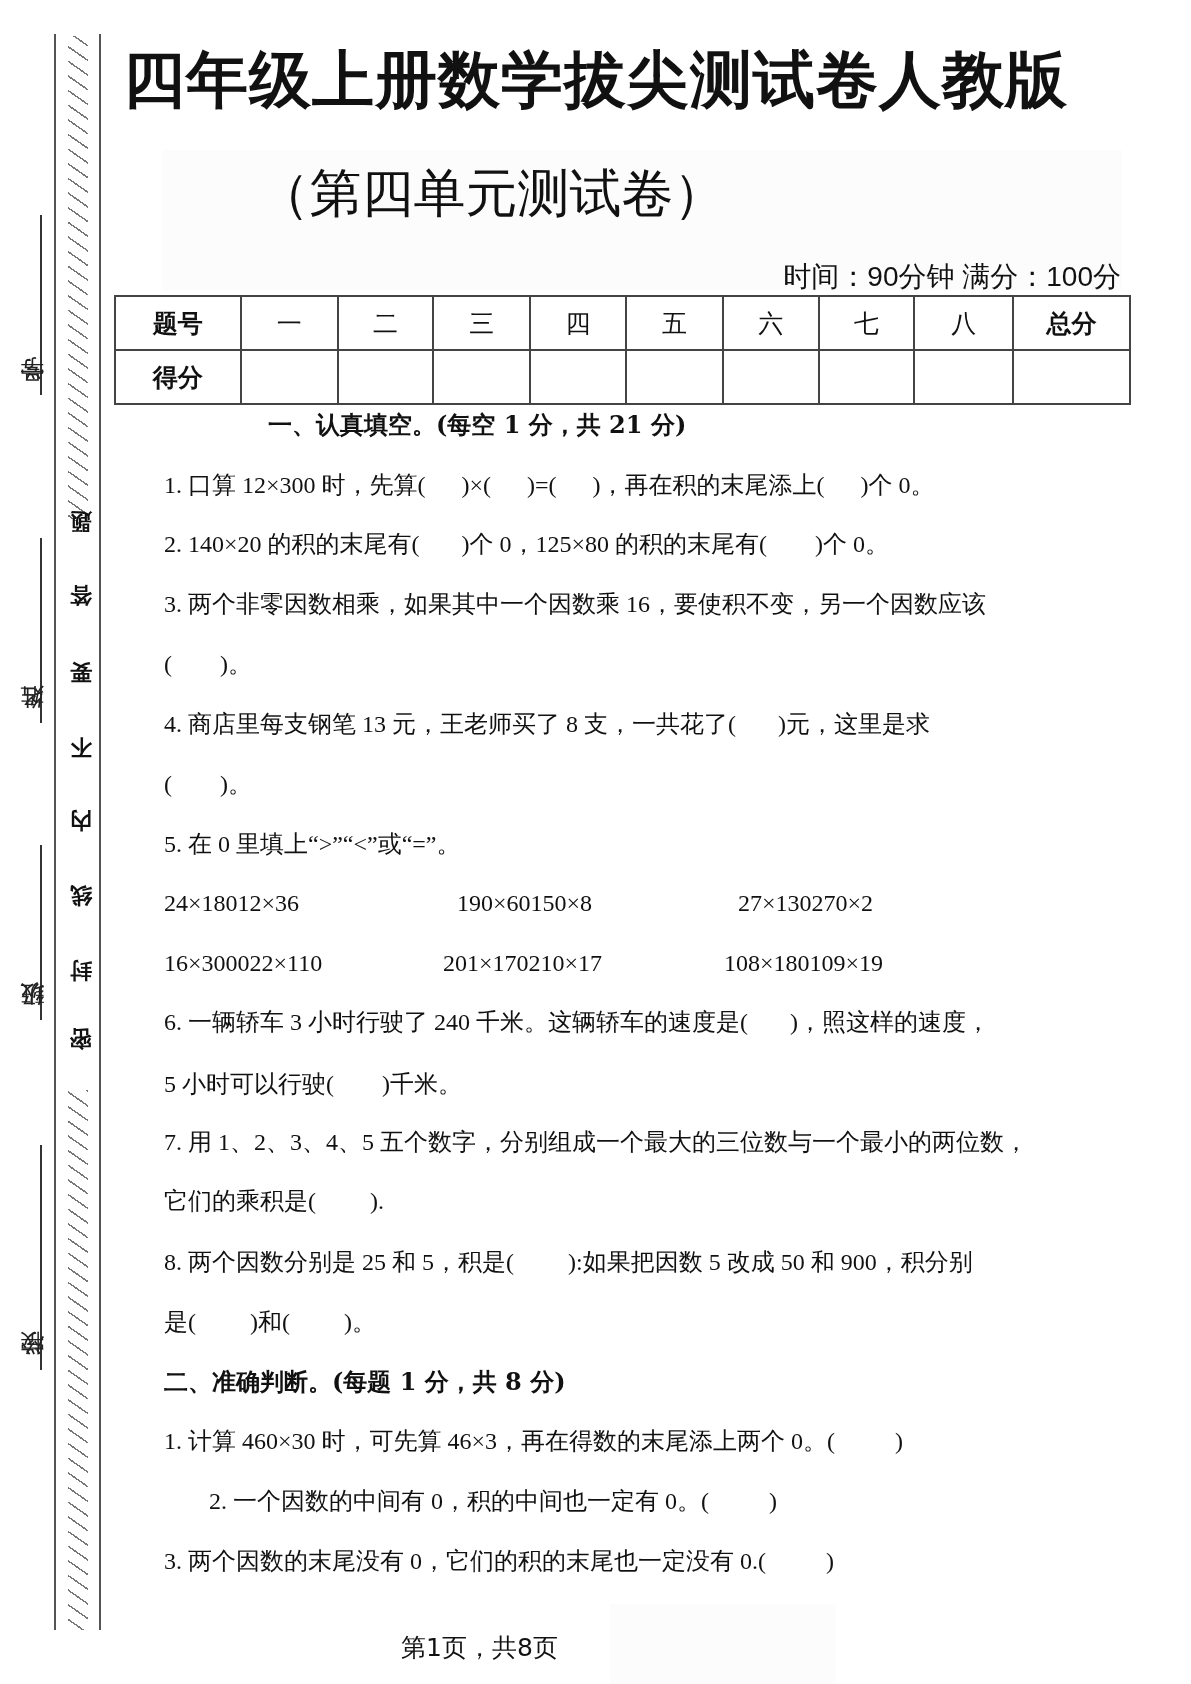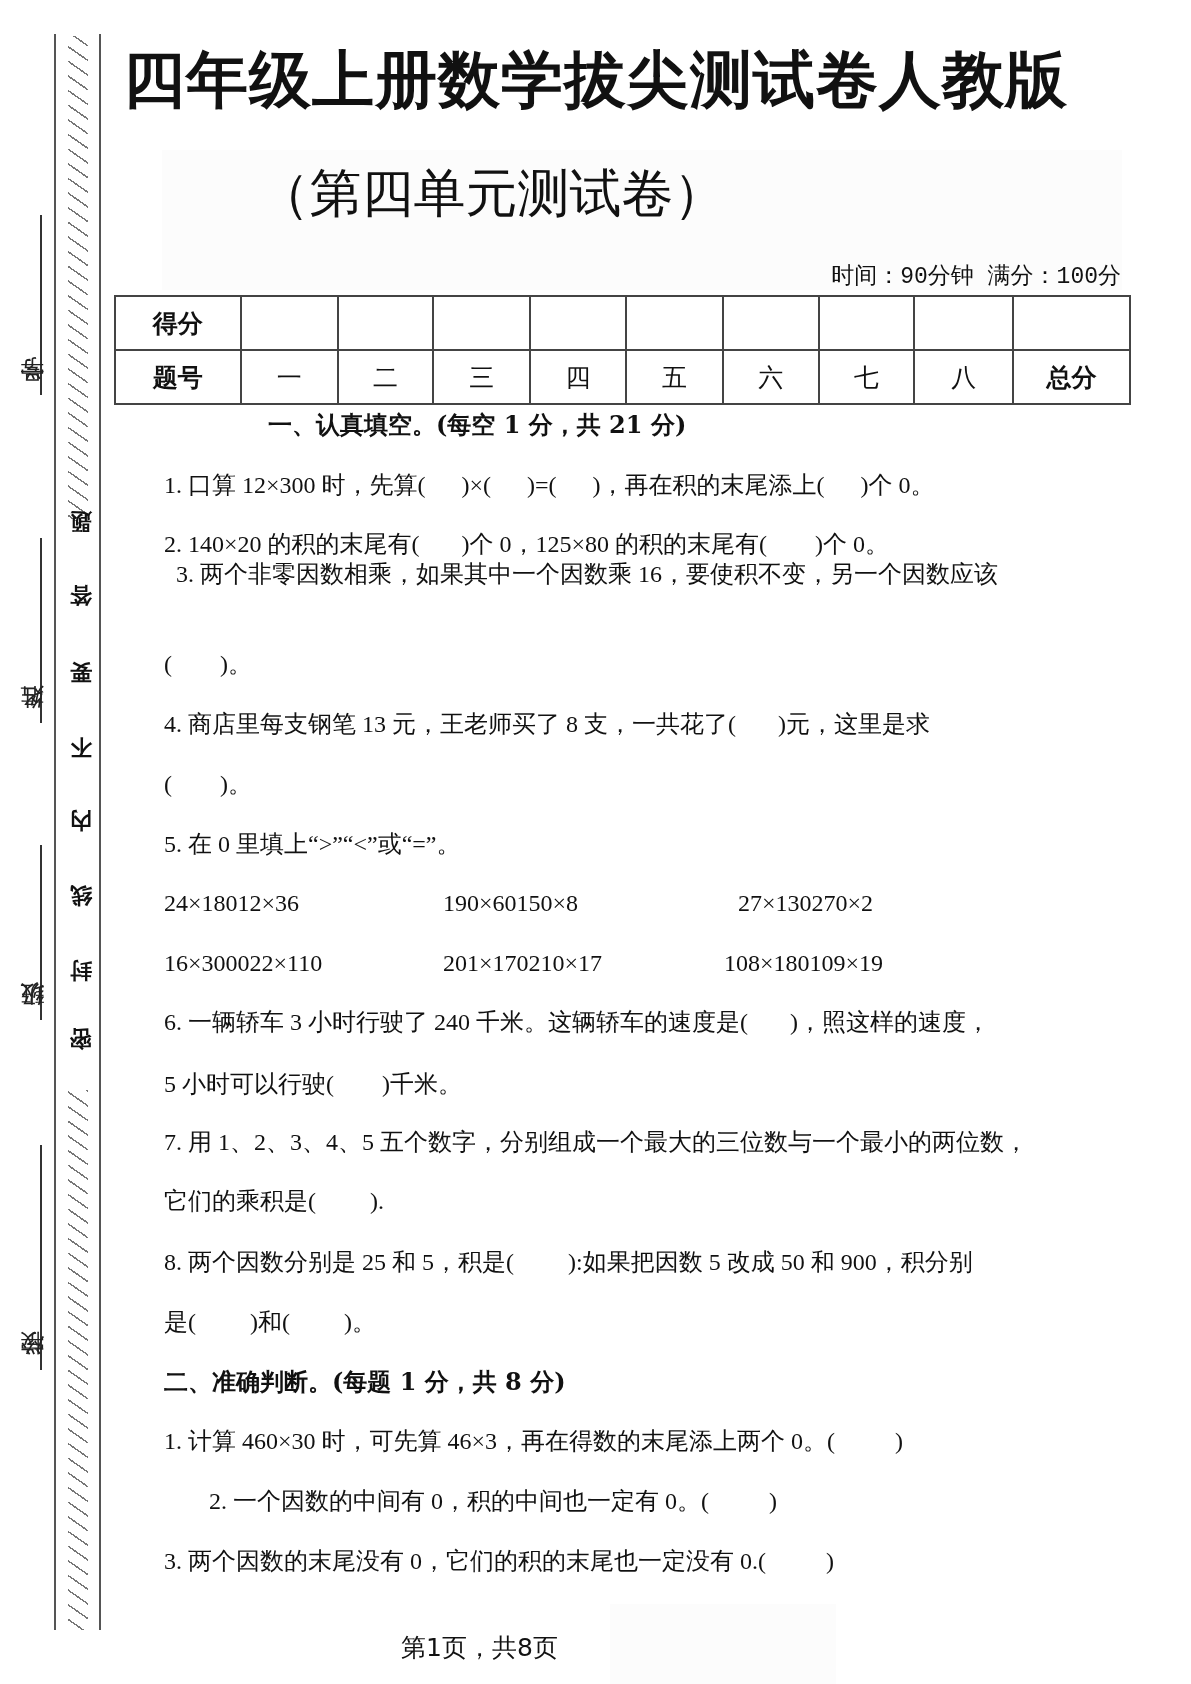--- a/index.html
+++ b/index.html
@@ -1,21 +1,21 @@
 <!DOCTYPE html>
 <html><head>
 <meta charset="utf-8">
 <style>
   html, body { margin:0; padding:0; background:#ffffff; }
   body { width:1191px; height:1684px; position:relative; overflow:hidden; color:#111; }
   .abs { position:absolute; }
   .title { left:0; width:1191px; top:40px; text-align:center; font-family:"DejaVu Sans", sans-serif; font-weight:bold; font-size:62px; letter-spacing:1px; line-height:80px; }
   .subtitle-box { left:162px; top:150px; width:960px; height:140px; background:#fcfcfc; }
   .subtitle { left:0; width:983px; top:158px; text-align:center; font-family:"DejaVu Sans", sans-serif; font-size:52px; line-height:70px; }
-  .meta { right:70px; top:262px; font-family:Liberation Mono, monospace; font-size:23px; line-height:30px; }
+  .meta { right:70px; top:262px; font-family:Liberation Sans, sans-serif; font-size:28px; line-height:30px; }
   table.score { position:absolute; left:114px; top:295px; width:1017px; border-collapse:collapse; font-family:"DejaVu Sans", sans-serif; }
   table.score td { border:2px solid #444; text-align:center; font-size:25px; height:52px; padding:0; }
   table.score td.hdr { font-weight:bold; }
   .line { left:164px; font-family:"Liberation Serif","DejaVu Serif", serif; font-size:24px; line-height:34px; white-space:pre; }
   .sec { font-family:"DejaVu Serif", serif; font-weight:bold; font-size:24px; line-height:34px; white-space:pre; }
   .footer-box { left:610px; top:1604px; width:226px; height:80px; background:#fcfcfc; }
   .footer { left:0; width:959px; top:1632px; text-align:center; font-family:"DejaVu Sans", sans-serif; font-size:25px; line-height:32px; }
   
   .strip-line { width:2px; background:#555; }
   .hatch { left:68px; width:20px; background: repeating-linear-gradient(35deg, transparent 0 8px, #777 8px 9.5px, transparent 9.5px 12px); }
@@ -62,57 +62,57 @@
       <col style="width:97px">
       <col style="width:96px">
       <col style="width:97px">
       <col style="width:96px">
       <col style="width:96px">
       <col style="width:99px">
       <col style="width:117px">
   </colgroup>
   <tbody>
       <tr>
+    <td class="hdr">题号</td>
+    <td>一</td>
+    <td>二</td>
+    <td>三</td>
+    <td>四</td>
+    <td>五</td>
+    <td>六</td>
+    <td>七</td>
+    <td>八</td>
+    <td class="hdr">总分</td>
+  </tr>
+  <tr>
     <td class="hdr">得分</td>
     <td></td>
     <td></td>
     <td></td>
     <td></td>
     <td></td>
     <td></td>
     <td></td>
     <td></td>
     <td></td>
   </tr>
-  <tr>
-    <td class="hdr">题号</td>
-    <td>一</td>
-    <td>二</td>
-    <td>三</td>
-    <td>四</td>
-    <td>五</td>
-    <td>六</td>
-    <td>七</td>
-    <td>八</td>
-    <td class="hdr">总分</td>
-  </tr>
 </tbody>
   </table>
 
 <div class="abs sec" style="left:252px; top:408px;margin-left:16px;">一、认真填空。(每空 1 分，共 21 分)</div>
 <div class="abs line" style="top:468px;">1. 口算 12×300 时，先算(      )×(      )=(      )，再在积的末尾添上(      )个 0。</div>
 <div class="abs line" style="top:527px;">2. 140×20 的积的末尾有(       )个 0，125×80 的积的末尾有(        )个 0。</div>
-<div class="abs line" style="top:557px;margin-left:12px;">3. 两个非零因数相乘，如果其中一个因数乘 16，要使积不变，另一个因数应该</div>
+<div class="abs line" style="top:587px;">3. 两个非零因数相乘，如果其中一个因数乘 16，要使积不变，另一个因数应该</div>
 <div class="abs line" style="top:647px;">(        )。</div>
 <div class="abs line" style="top:707px;">4. 商店里每支钢笔 13 元，王老师买了 8 支，一共花了(       )元，这里是求</div>
 <div class="abs line" style="top:767px;">(        )。</div>
 <div class="abs line" style="top:827px;">5. 在 0 里填上“&gt;”“&lt;”或“=”。</div>
 
 <div class="abs line" style="top:886px;">24×18012×36</div>
-<div class="abs line" style="left:443px; top:886px;font-family:Liberation Serif, serif;">190×60150×8</div>
+<div class="abs line" style="left:457px; top:886px;font-family:Liberation Serif, serif;">190×60150×8</div>
 <div class="abs line" style="left:738px; top:886px;">27×130270×2</div>
 <div class="abs line" style="top:946px;">16×300022×110</div>
 <div class="abs line" style="left:443px; top:946px;">201×170210×17</div>
 <div class="abs line" style="left:724px; top:946px;">108×180109×19</div>
 
 <div class="abs line" style="top:1005px;">6. 一辆轿车 3 小时行驶了 240 千米。这辆轿车的速度是(       )，照这样的速度，</div>
 <div class="abs line" style="top:1067px;font-family:Liberation Serif, serif;">5 小时可以行驶(        )千米。</div>
 <div class="abs line" style="top:1125px;">7. 用 1、2、3、4、5 五个数字，分别组成一个最大的三位数与一个最小的两位数，</div>
 <div class="abs line" style="top:1184px;">它们的乘积是(         ).</div>
 <div class="abs line" style="top:1245px;">8. 两个因数分别是 25 和 5，积是(         ):如果把因数 5 改成 50 和 900，积分别</div>

